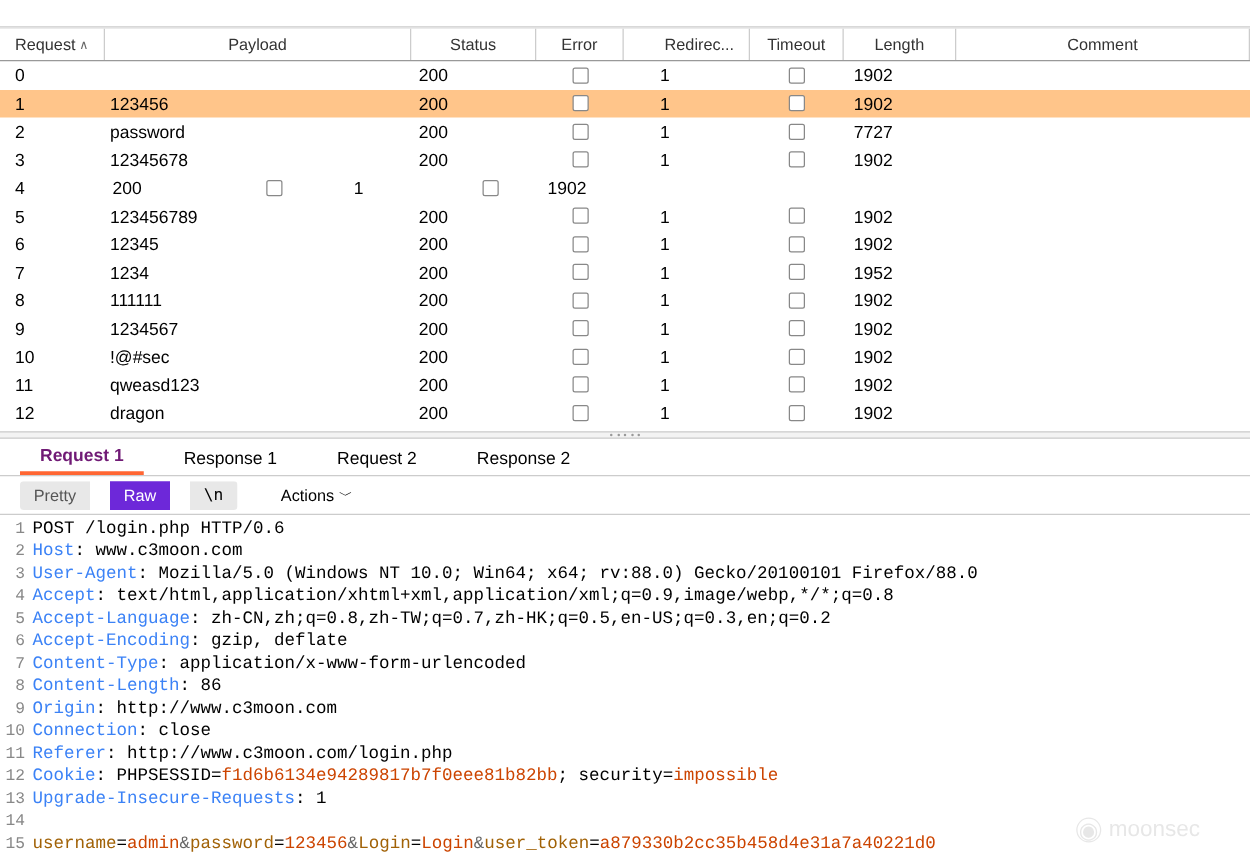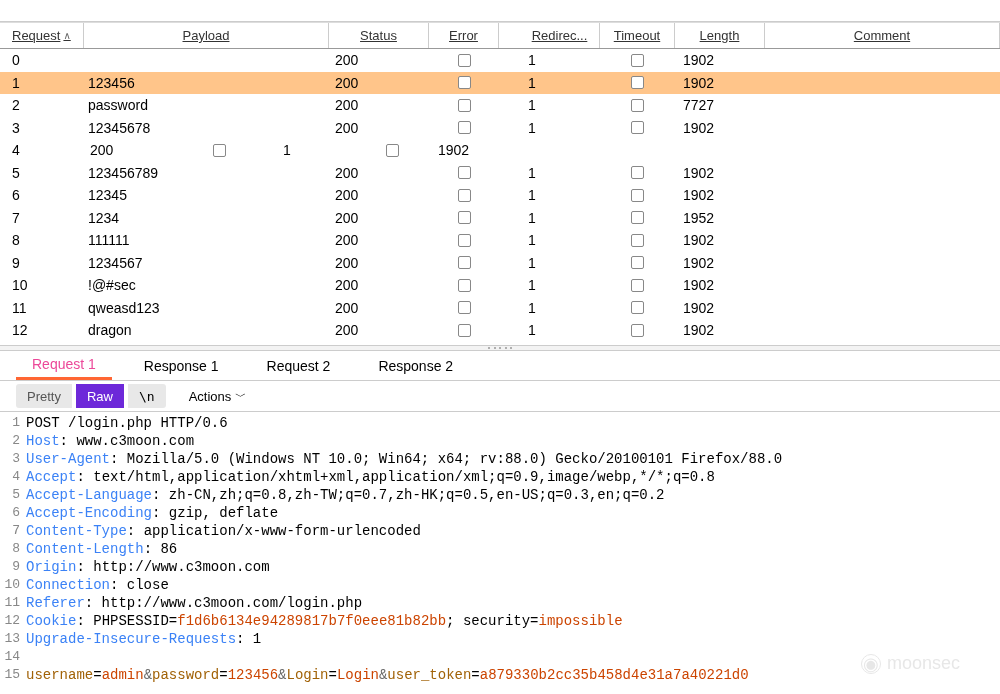--- a/index.html
+++ b/index.html
@@ -30,21 +30,20 @@
 .th {
   border-right: 1px solid #ccc;
   padding: 0 8px;
   font-size: 13px;
   height: 100%;
   display: flex;
   align-items: center;
   justify-content: center;
   color: #333;
   cursor: pointer;
-  text-decoration: underline;
 }
 .col-request { width: 84px; padding-left: 12px; justify-content: flex-start;}
 .col-payload { width: 245px; justify-content: center;}
 .col-status { width: 100px; }
 .col-error { width: 70px; }
 .col-redirec { width: 80px; margin-left: 21px; }
 .col-timeout { width: 75px; }
 .col-length { width: 90px; }
 .col-comment { flex: 1; }
 .sort-arrow {
@@ -112,29 +111,30 @@
 .tab {
   padding: 0 16px;
   font-size: 14px;
   height: 100%;
   display: flex;
   align-items: center;
   cursor: pointer;
   margin-right: 16px;
 }
 .tab.active {
-  color: #ec4899;
+  color: #701a75;
   border-bottom: 3px solid #ff6633;
-  font-weight: normal;
+  font-weight: bold;
 }
 .toolbar {
   display: flex;
   height: 30px;
+  align-items: center;
   padding: 3px 16px;
-  gap: 4px;
+  gap: 16px;
 }
 .tool-btn {
   padding: 3px 10px;
   font-size: 13px;
   border: 1px solid transparent;
   border-radius: 3px;
   cursor: pointer;
   background: transparent;
 }
 .tool-btn.pretty { background: #e8e8e8; color:#555; border-top-right-radius:0; border-bottom-right-radius:0;}

